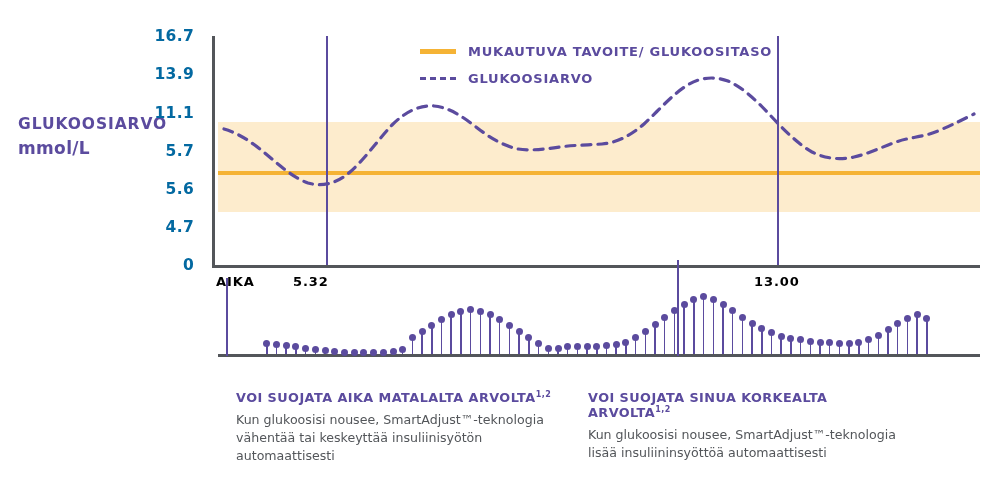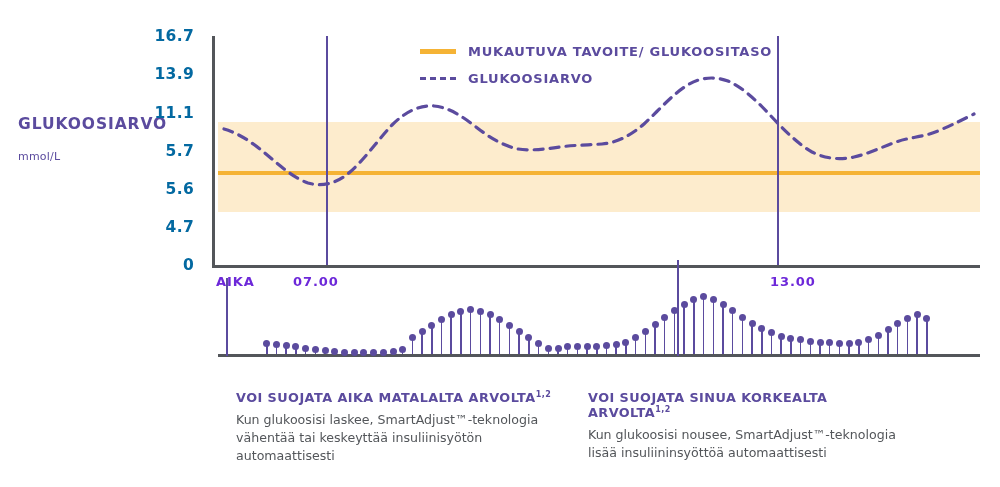--- a/index.html
+++ b/index.html
@@ -29,24 +29,24 @@
   }
   #glucose-label {
     left: 18px;
     top: 115px;
     font-size: 15.5px;
     font-weight: bold;
     line-height: 1.25;
   }
   #glucose-unit {
     display: block;
-    font-size: 11px;
-    font-weight: normal;
+    font-size: 17px;
+    font-weight: bold;
     letter-spacing: 0.02em;
-    margin-top: 16px;
+    margin-top: 4px;
   }
   #insulin-label {
     left: 18px;
     top: 292px;
     font-size: 15.5px;
     font-weight: bold;
     line-height: 1.3;
     white-space: pre-line;
   }
 
@@ -108,21 +108,21 @@
     width: 762px;
     height: 236px;
   }
   .vline {
     position: absolute;
     width: 1.5px;
     background: #5b4b9e;
   }
   .xtick {
     position: absolute;
-    color: #6d28d9;
+    color: #000000;
     font-size: 13px;
     font-weight: bold;
     letter-spacing: 0.07em;
   }
 
   
   #legend {
     position: absolute;
     left: 420px;
     top: 44px;
@@ -233,22 +233,22 @@
     <div class="ytick" style="top:243px;">0</div>
 
     <svg id="glucose-svg" viewBox="0 0 762 236" preserveAspectRatio="none">
       <path d="M6,97 C20,101 34,110 48,122 C62,134 76,146 90,151 C104,155 118,152 132,140 C146,128 160,108 174,93 C188,79 202,73 216,74 C230,75 244,84 258,95 C272,106 286,114 300,117 C314,119 328,117 342,115 C356,113 370,113 384,112 C398,111 412,104 426,92 C440,79 454,63 468,54 C482,45 496,44 510,49 C524,55 538,68 552,83 C566,98 580,112 594,120 C608,127 622,128 636,125 C650,122 664,115 678,110 C692,105 706,105 720,99 C734,93 748,86 756,82" fill="none" stroke="#5b4b9e" stroke-width="3.2" stroke-dasharray="9 7" stroke-linecap="round"></path>
     </svg>
 
     <div class="vline" style="left:176px; top:14px; height:229px;"></div>
     <div class="vline" style="left:627px; top:14px; height:229px;"></div>
 
     <div class="xtick" style="left:66px; top:252px;">AIKA</div>
-    <div class="xtick" style="left:143px; top:252px;">07.00</div>
-    <div class="xtick" style="left:620px; top:252px;">13.00</div>
+    <div class="xtick" style="left:143px; top:252px;">5.32</div>
+    <div class="xtick" style="left:604px; top:252px;">13.00</div>
   </div>
 
   <div id="legend">
     <div class="legend-row">
       <span class="legend-swatch solid"></span>
       <span class="legend-text">MUKAUTUVA TAVOITE/ GLUKOOSITASO</span>
     </div>
     <div class="legend-row">
       <span class="legend-swatch dashed"></span>
       <span class="legend-text">GLUKOOSIARVO</span>
@@ -398,21 +398,21 @@
         <div class="stem-dot" style="left: 705.3px; bottom: 40px; background: rgb(91, 75, 158);"></div>
       </div>
     <div class="vline" style="left:8px; top:-4px; height:78px;"></div>
     <div class="vline" style="left:459px; top:-22px; height:96px;"></div>
   </div>
 
   <div class="callout" id="callout-low">
     <div class="callout-title">
       <span>VOI SUOJATA AIKA MATALALTA ARVOLTA</span><sup>1,2</sup>
     </div>
-    <div class="callout-body">Kun glukoosisi laskee, SmartAdjust™-teknologia vähentää tai keskeyttää insuliinisyötön automaattisesti</div>
+    <div class="callout-body">Kun glukoosisi nousee, SmartAdjust™-teknologia vähentää tai keskeyttää insuliinisyötön automaattisesti</div>
   </div>
 
   <div class="callout" id="callout-high">
     <div class="callout-title">
       <span>VOI SUOJATA SINUA KORKEALTA ARVOLTA</span><sup>1,2</sup>
     </div>
     <div class="callout-body">Kun glukoosisi nousee, SmartAdjust™-teknologia lisää insuliininsyöttöä automaattisesti</div>
   </div>
 
 </div>

